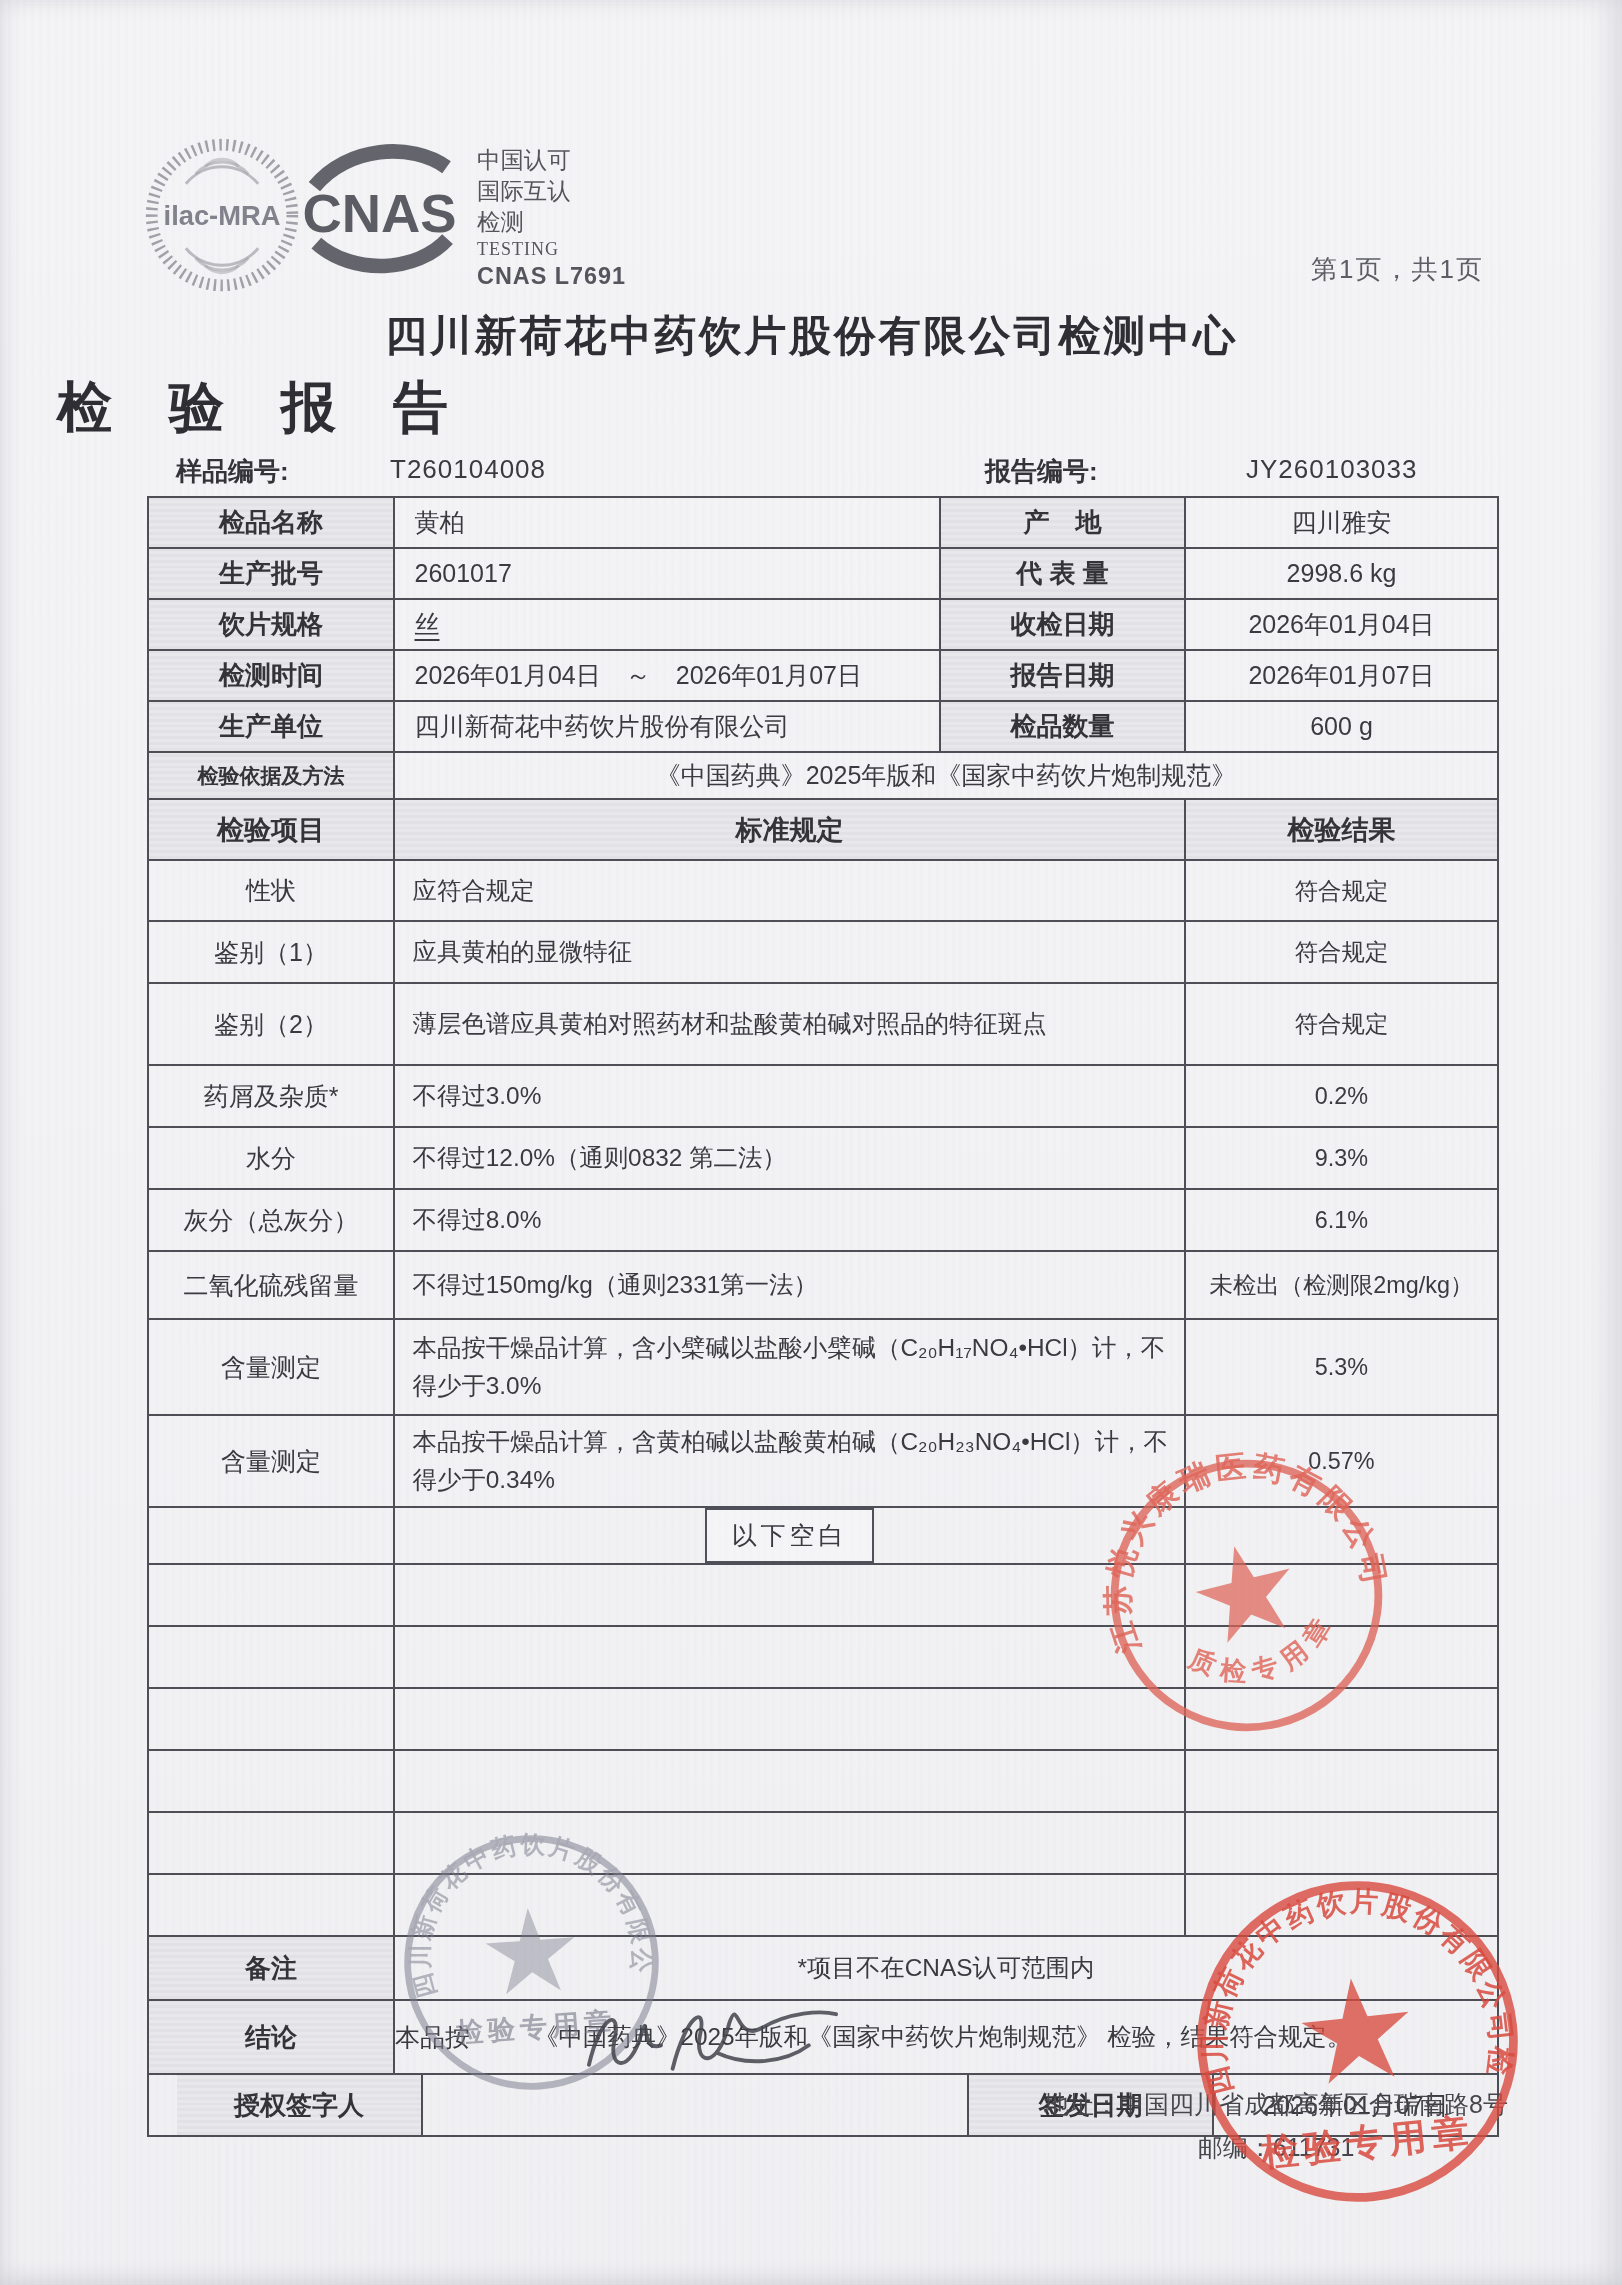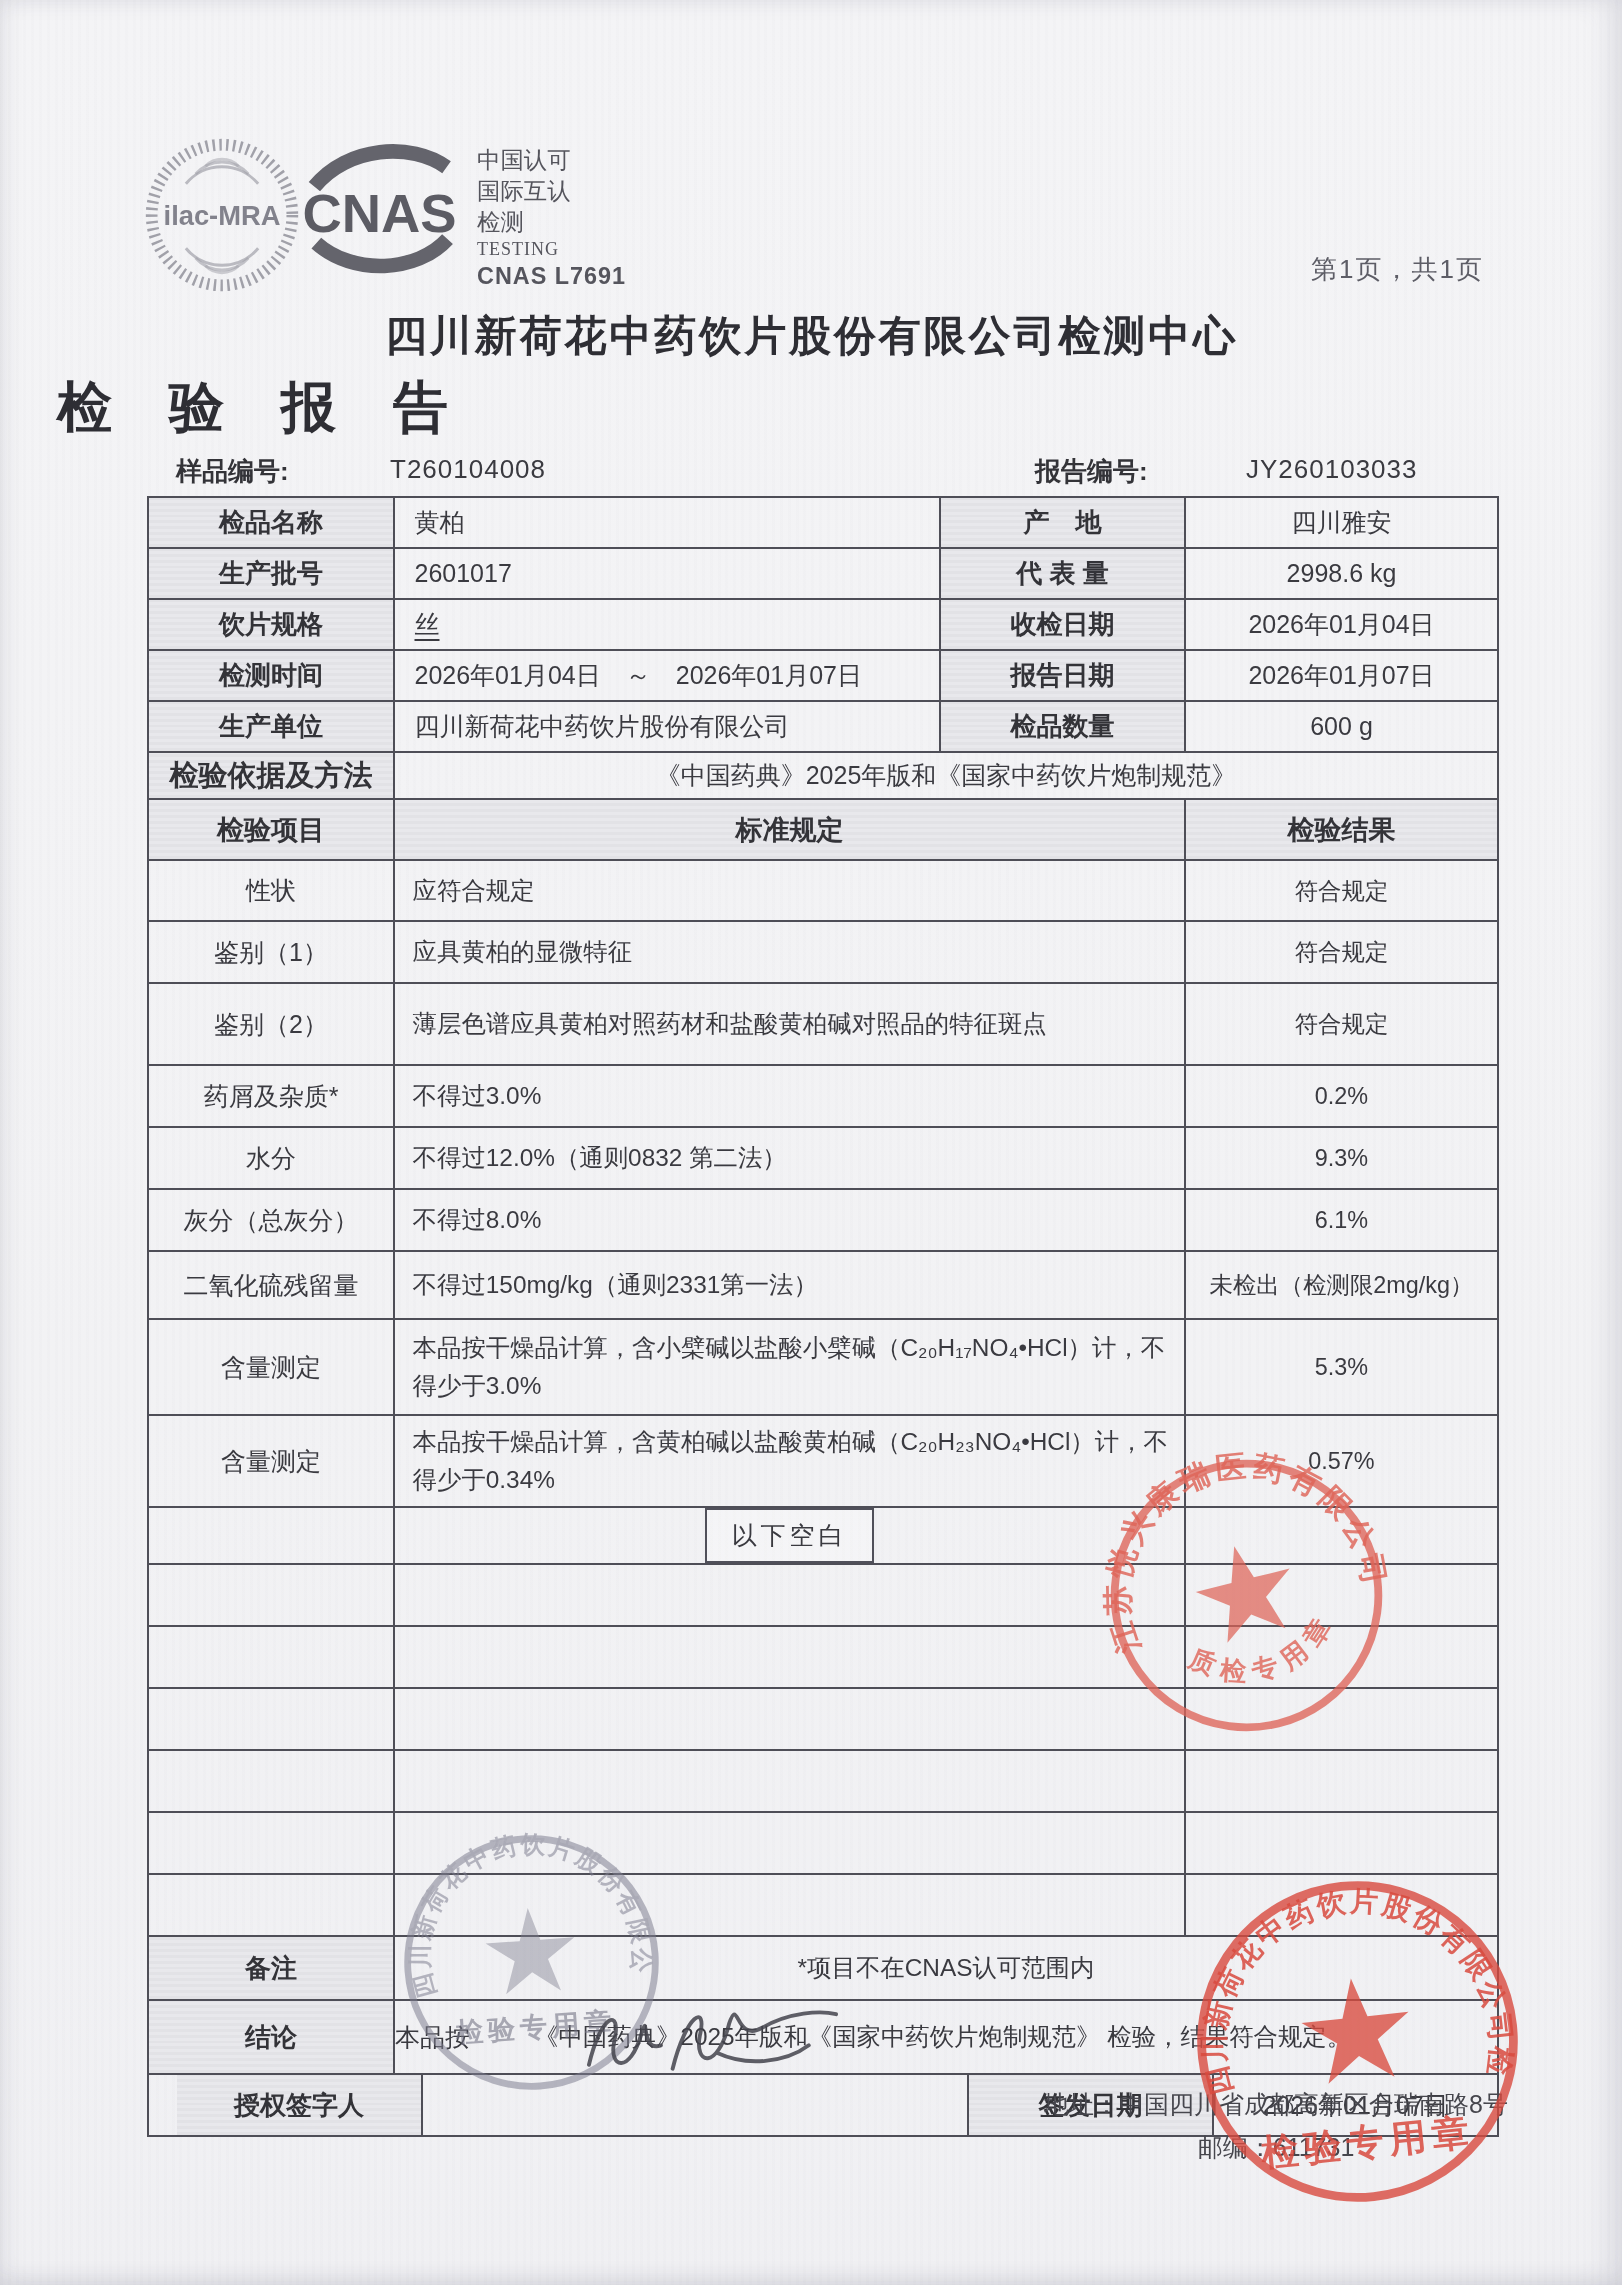--- a/index.html
+++ b/index.html
@@ -21,21 +21,21 @@
   .acc-lines .en-bold{font-weight:bold;font-size:23.4px;letter-spacing:1px;}
   .page-indicator{position:absolute;left:1311px;top:252px;font-size:26px;color:#5d5d66;letter-spacing:2px;}
 
   .org-title{position:absolute;left:0;top:308px;width:100%;text-align:center;font-size:42px;font-weight:bold;letter-spacing:2.9px;color:#2e2e34;}
   .report-title{position:absolute;left:0;top:371px;width:100%;text-align:left;font-size:55px;font-weight:bold;letter-spacing:57px;padding-left:57px;box-sizing:border-box;color:#2e2e34;}
 
   .meta{position:absolute;top:454px;left:0;width:100%;height:33px;font-size:26px;}
   .meta .lab{font-weight:bold;color:#333338;}
   .m-s-lab{position:absolute;left:176px;}
   .m-s-val{position:absolute;left:390px;letter-spacing:1px;}
-  .m-r-lab{position:absolute;left:1035px;}
+  .m-r-lab{position:absolute;left:985px;}
   .m-r-val{position:absolute;left:1246px;letter-spacing:1px;}
 
   
   .tbl{position:absolute;left:147px;top:496px;width:1348px;border:2.9px solid #4e4e57;z-index:1;background:transparent;}
   .row{display:flex;border-bottom:2px solid #4e4e57;}
   .row:last-child{border-bottom:none;padding-left:28px;}
   .cell{box-sizing:border-box;border-right:2px solid #4e4e57;display:flex;align-items:center;overflow:hidden;}
   .cell:last-child{border-right:none;}
   .shade{background:repeating-linear-gradient(0deg,#e2e2e6 0 2.9px,#e8e8ec 2.9px 5.9px);}
   .lab{justify-content:center;font-weight:bold;font-size:26px;color:#333338;}
@@ -135,21 +135,21 @@
       <div class="cell cflex ctr val" style="padding-left:0">2026年01月07日</div>
     </div>
     <div class="row" style="height:49px">
       <div class="cell c1 shade lab">生产单位</div>
       <div class="cell cv1 val">四川新荷花中药饮片股份有限公司</div>
       <div class="cell cl2 shade lab">检品数量</div>
       <div class="cell cflex ctr val" style="padding-left:0">600  g</div>
     </div>
 
     <div class="row" style="height:45px">
-      <div class="cell c1 shade lab" style="font-size:29px">检验依据及方法</div>
+      <div class="cell c1 shade lab" style="font-size:21px">检验依据及方法</div>
       <div class="cell cflex ctr" style="font-size:25px">《中国药典》2025年版和《国家中药饮片炮制规范》</div>
     </div>
 
     <div class="row" style="height:59px">
       <div class="cell c1 shade lab hdr">检验项目</div>
       <div class="cell cspec shade lab hdr ctr" style="padding-left:0">标准规定</div>
       <div class="cell cflex shade lab hdr ctr">检验结果</div>
     </div>
 
     <div class="row" style="height:59px">

